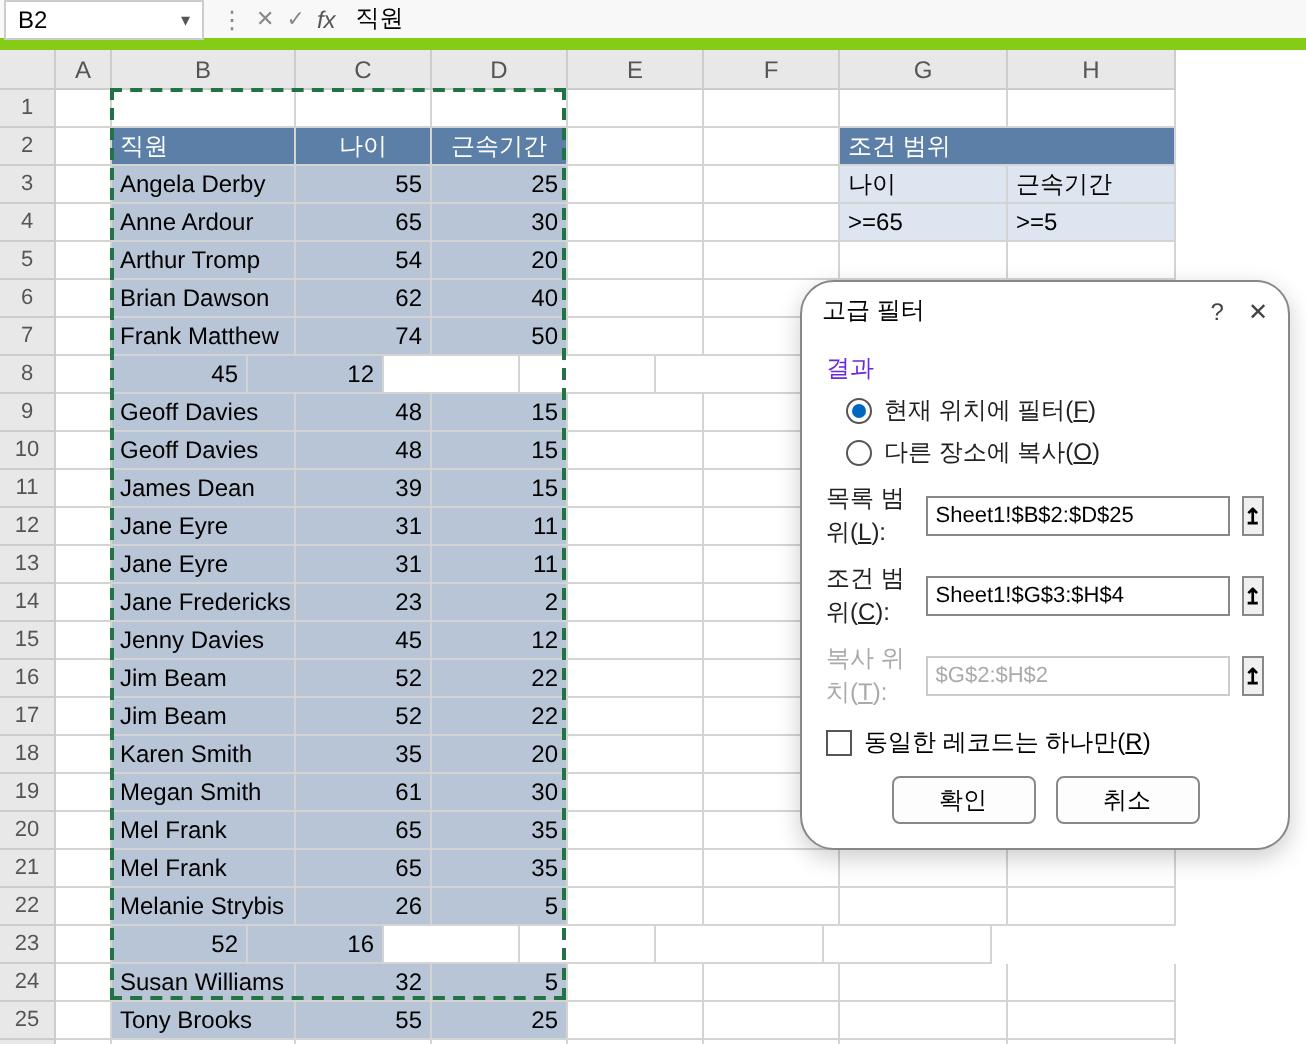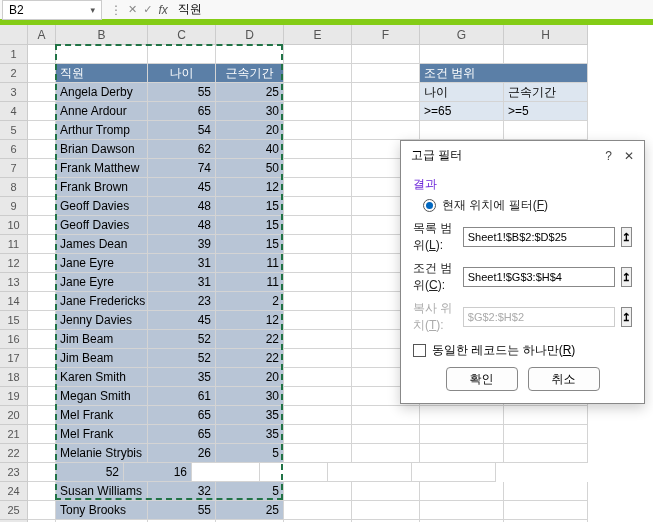--- a/index.html
+++ b/index.html
@@ -31,21 +31,21 @@
 .row-h { width: 28px; border: 1px solid #ccc; border-top: none; border-left: none; background: #e8e8e8; text-align: center; color: #555; font-size: 11px; display: flex; align-items: center; justify-content: center; }
 .cell { border: 1px solid #d4d4d4; border-top: none; border-left: none; padding: 1px 4px; display: flex; align-items: center; height: 19px; overflow: hidden; white-space: nowrap; }
 .th-cell { background: #5b7fa7; color: #fff; font-weight: 500; }
 .data-cell-b { background: #b8c5d6; color: #000; }
 .data-cell-cd { background: #b8c5d6; color: #000; justify-content: flex-end; }
 .crit-h { background: #5b7fa7; color: #fff; font-weight: 500; }
 .crit-v { background: #dde6f0; color: #000; }
 
 .selection-border { position: absolute; border: 2px dashed #217346; pointer-events: none; }
 
-.dialog { position: absolute; right: 8px; top: 140px; width: 245px; background: #fff; border: 1px solid #888; border-radius: 0; box-shadow: 0 4px 12px rgba(0,0,0,0.2); }
+.dialog { position: absolute; right: 8px; top: 140px; width: 245px; background: #fff; border: 1px solid #888; border-radius: 17px; box-shadow: 0 4px 12px rgba(0,0,0,0.2); }
 .dialog-title { display: flex; align-items: center; justify-content: space-between; padding: 6px 10px; font-weight: 500; }
 .dialog-title-icons { display: flex; gap: 12px; color: #444; }
 .dialog-body { padding: 6px 12px 12px 12px; }
 .dlg-label-sub { margin-bottom: 4px; color: #6d28d9; }
 .radio-row { display: flex; align-items: center; gap: 6px; margin: 4px 0 4px 10px; color: #222; }
 .radio { width: 13px; height: 13px; border-radius: 50%; border: 1px solid #555; display: inline-flex; align-items: center; justify-content: center; }
 .radio.checked::after { content:""; width: 7px; height:7px; border-radius:50%; background:#0067c0; }
 .field-row { display: flex; align-items: center; gap: 6px; margin: 6px 0; }
 .field-label { width: 76px; color: #222; }
 .field-label.disabled { color: #aaa; }
@@ -163,21 +163,20 @@
         <div class="cell col-C data-cell-cd">74</div>
         <div class="cell col-D data-cell-cd">50</div>
         <div class="cell col-E"></div>
         <div class="cell col-F"></div>
         <div class="cell col-G"></div>
         <div class="cell col-H"></div>
       </div>
       <div class="row-line">
         <div class="row-h">8</div>
         <div class="cell col-A"></div>
-        <div class="cell col-B data-cell-b">Frank Brown</div>
         <div class="cell col-C data-cell-cd">45</div>
         <div class="cell col-D data-cell-cd">12</div>
         <div class="cell col-E"></div>
         <div class="cell col-F"></div>
         <div class="cell col-G"></div>
         <div class="cell col-H"></div>
       </div>
       <div class="row-line">
         <div class="row-h">9</div>
         <div class="cell col-A"></div>
@@ -387,20 +386,24 @@
       <span>?</span>
       <span>✕</span>
     </div>
   </div>
   <div class="dialog-body">
     <div class="dlg-label-sub">결과</div>
     <div class="radio-row">
       <span class="radio checked"></span>
       <span><span>현재 위치에 필터(</span><span class="underline-key">F</span><span>)</span></span>
     </div>
+    <div class="radio-row">
+      <span class="radio"></span>
+      <span><span>다른 장소에 복사(</span><span class="underline-key">O</span><span>)</span></span>
+    </div>
 
     <div class="field-row">
       <span class="field-label"><span>목록 범위(</span><span class="underline-key">L</span><span>):</span></span>
       <input class="field-input" value="Sheet1!$B$2:$D$25" style="">
       <div class="ref-btn">↥</div>
     </div>
     <div class="field-row">
       <span class="field-label"><span>조건 범위(</span><span class="underline-key">C</span><span>):</span></span>
       <input class="field-input" value="Sheet1!$G$3:$H$4" style="">
       <div class="ref-btn">↥</div>

